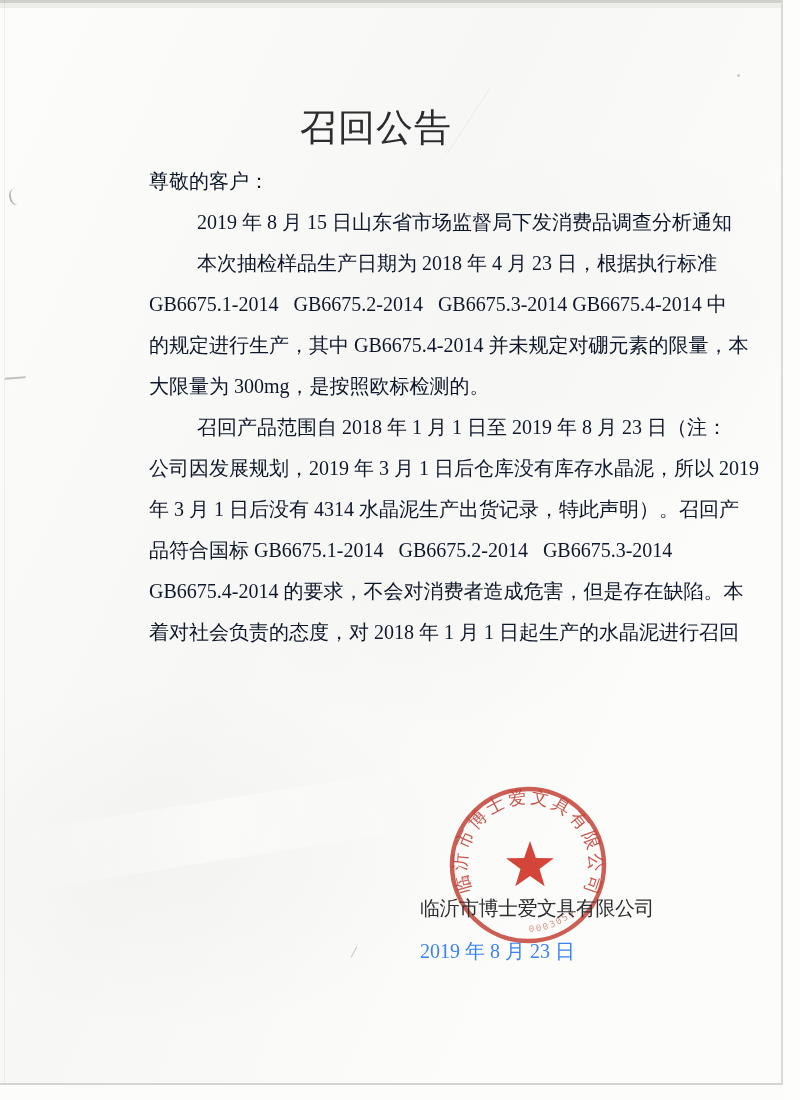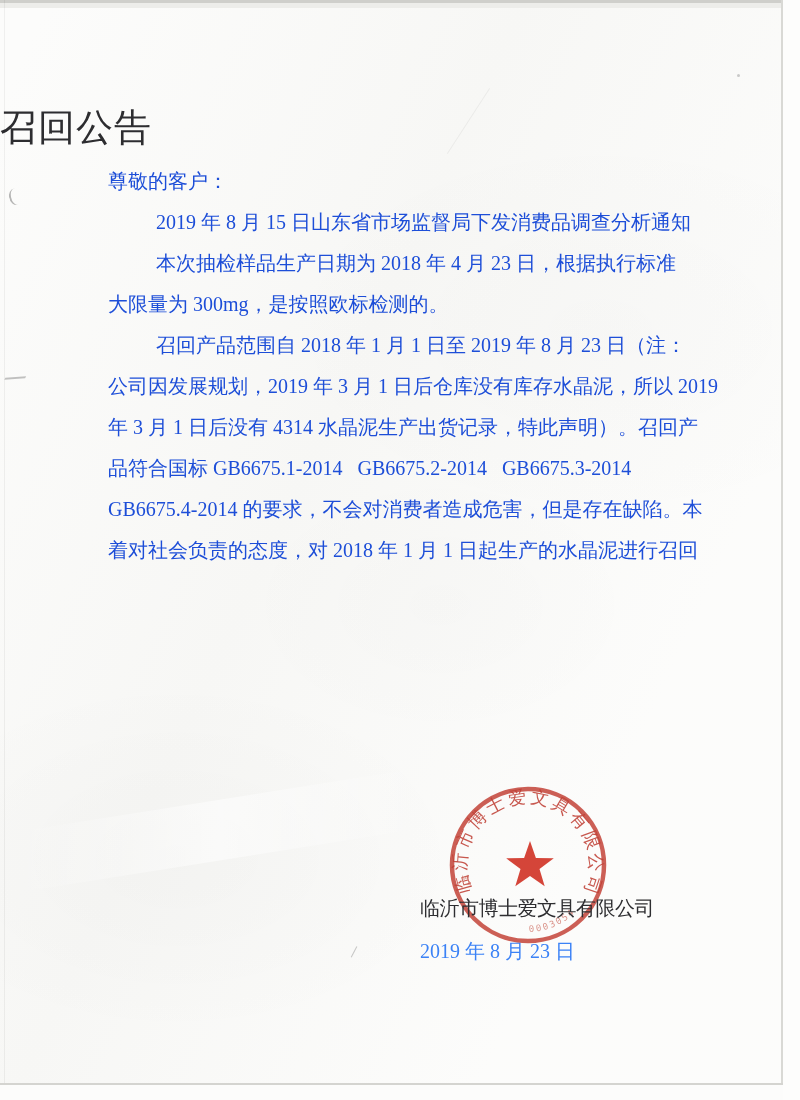--- a/index.html
+++ b/index.html
@@ -18,25 +18,25 @@
   
   .edge-top    { position:absolute; left:0; top:0; width:100%; height:3px; background:#cfcfcb; }
   .edge-top2   { position:absolute; left:0; top:3px; width:100%; height:5px; background:#ededea; }
   .edge-left   { position:absolute; left:4px; top:0; width:1px; height:100%; background:rgba(0,0,0,0.05); }
   .edge-right-line { position:absolute; left:781px; top:0; width:2px; height:100%; background:#d9d9d5; }
   .edge-right-strip{ position:absolute; left:783px; top:0; width:17px; height:100%; background:#fdfdfc; }
   .edge-bottom-line{ position:absolute; left:0; top:1083px; width:783px; height:2px; background:#d4d4d0; }
   .edge-bottom-strip{ position:absolute; left:0; top:1085px; width:783px; height:15px; background:#fcfcfb; }
 
   .doc-title {
-    position:absolute; left:0; top:103px; width:752px; 
+    position:absolute; left:0; top:103px; width:752px; text-align:center;
     font-size:37px; letter-spacing:1px; color:#2d2d30;
   }
   .body-block { position:absolute; left:108px; top:161px; width:592px; }
-  .line { height:41px; line-height:41px; font-size:20px; white-space:pre; color:#1d4ed8; }
+  .line { height:41px; line-height:41px; font-size:20px; white-space:pre; color:#0f172a;margin-left:41px; }
   .line.indent { padding-left:48px; }
 
   .seal-svg { position:absolute; left:440px; top:778px; width:180px; height:180px;
               mix-blend-mode:multiply; opacity:0.95; }
   .seal-arc-text  { font-family:"Liberation Serif", serif; font-size:18px; letter-spacing:3px; opacity:0.88; }
   .seal-serial    { font-family:"DejaVu Sans Mono", monospace; font-size:9px; letter-spacing:2px; opacity:0.75; }
 
   .sig-company { position:absolute; left:420px; top:895px; font-size:20px;
                  letter-spacing:-0.5px; color:#2e2e31; white-space:pre; }
   .sig-date    { position:absolute; left:420px; top:938px; font-size:20px;
@@ -65,20 +65,22 @@
 
   <div class="paper-texture"></div>
   <div class="ripple"></div>
 
   <div class="doc-title">召回公告</div>
 
   <div class="body-block">
     <div class="line">尊敬的客户：</div>
     <div class="line indent">2019 年 8 月 15 日山东省市场监督局下发消费品调查分析通知</div>
     <div class="line indent">本次抽检样品生产日期为 2018 年 4 月 23 日，根据执行标准</div>
+    <div class="line">GB6675.1-2014   GB6675.2-2014   GB6675.3-2014 GB6675.4-2014 中</div>
+    <div class="line">的规定进行生产，其中 GB6675.4-2014 并未规定对硼元素的限量，本</div>
     <div class="line">大限量为 300mg，是按照欧标检测的。</div>
     <div class="line indent">召回产品范围自 2018 年 1 月 1 日至 2019 年 8 月 23 日（注：</div>
     <div class="line">公司因发展规划，2019 年 3 月 1 日后仓库没有库存水晶泥，所以 2019</div>
     <div class="line">年 3 月 1 日后没有 4314 水晶泥生产出货记录，特此声明）。召回产</div>
     <div class="line">品符合国标 GB6675.1-2014   GB6675.2-2014   GB6675.3-2014</div>
     <div class="line">GB6675.4-2014 的要求，不会对消费者造成危害，但是存在缺陷。本</div>
     <div class="line">着对社会负责的态度，对 2018 年 1 月 1 日起生产的水晶泥进行召回</div>
   </div>
 
   <svg class="seal-svg" viewBox="0 0 180 180">

